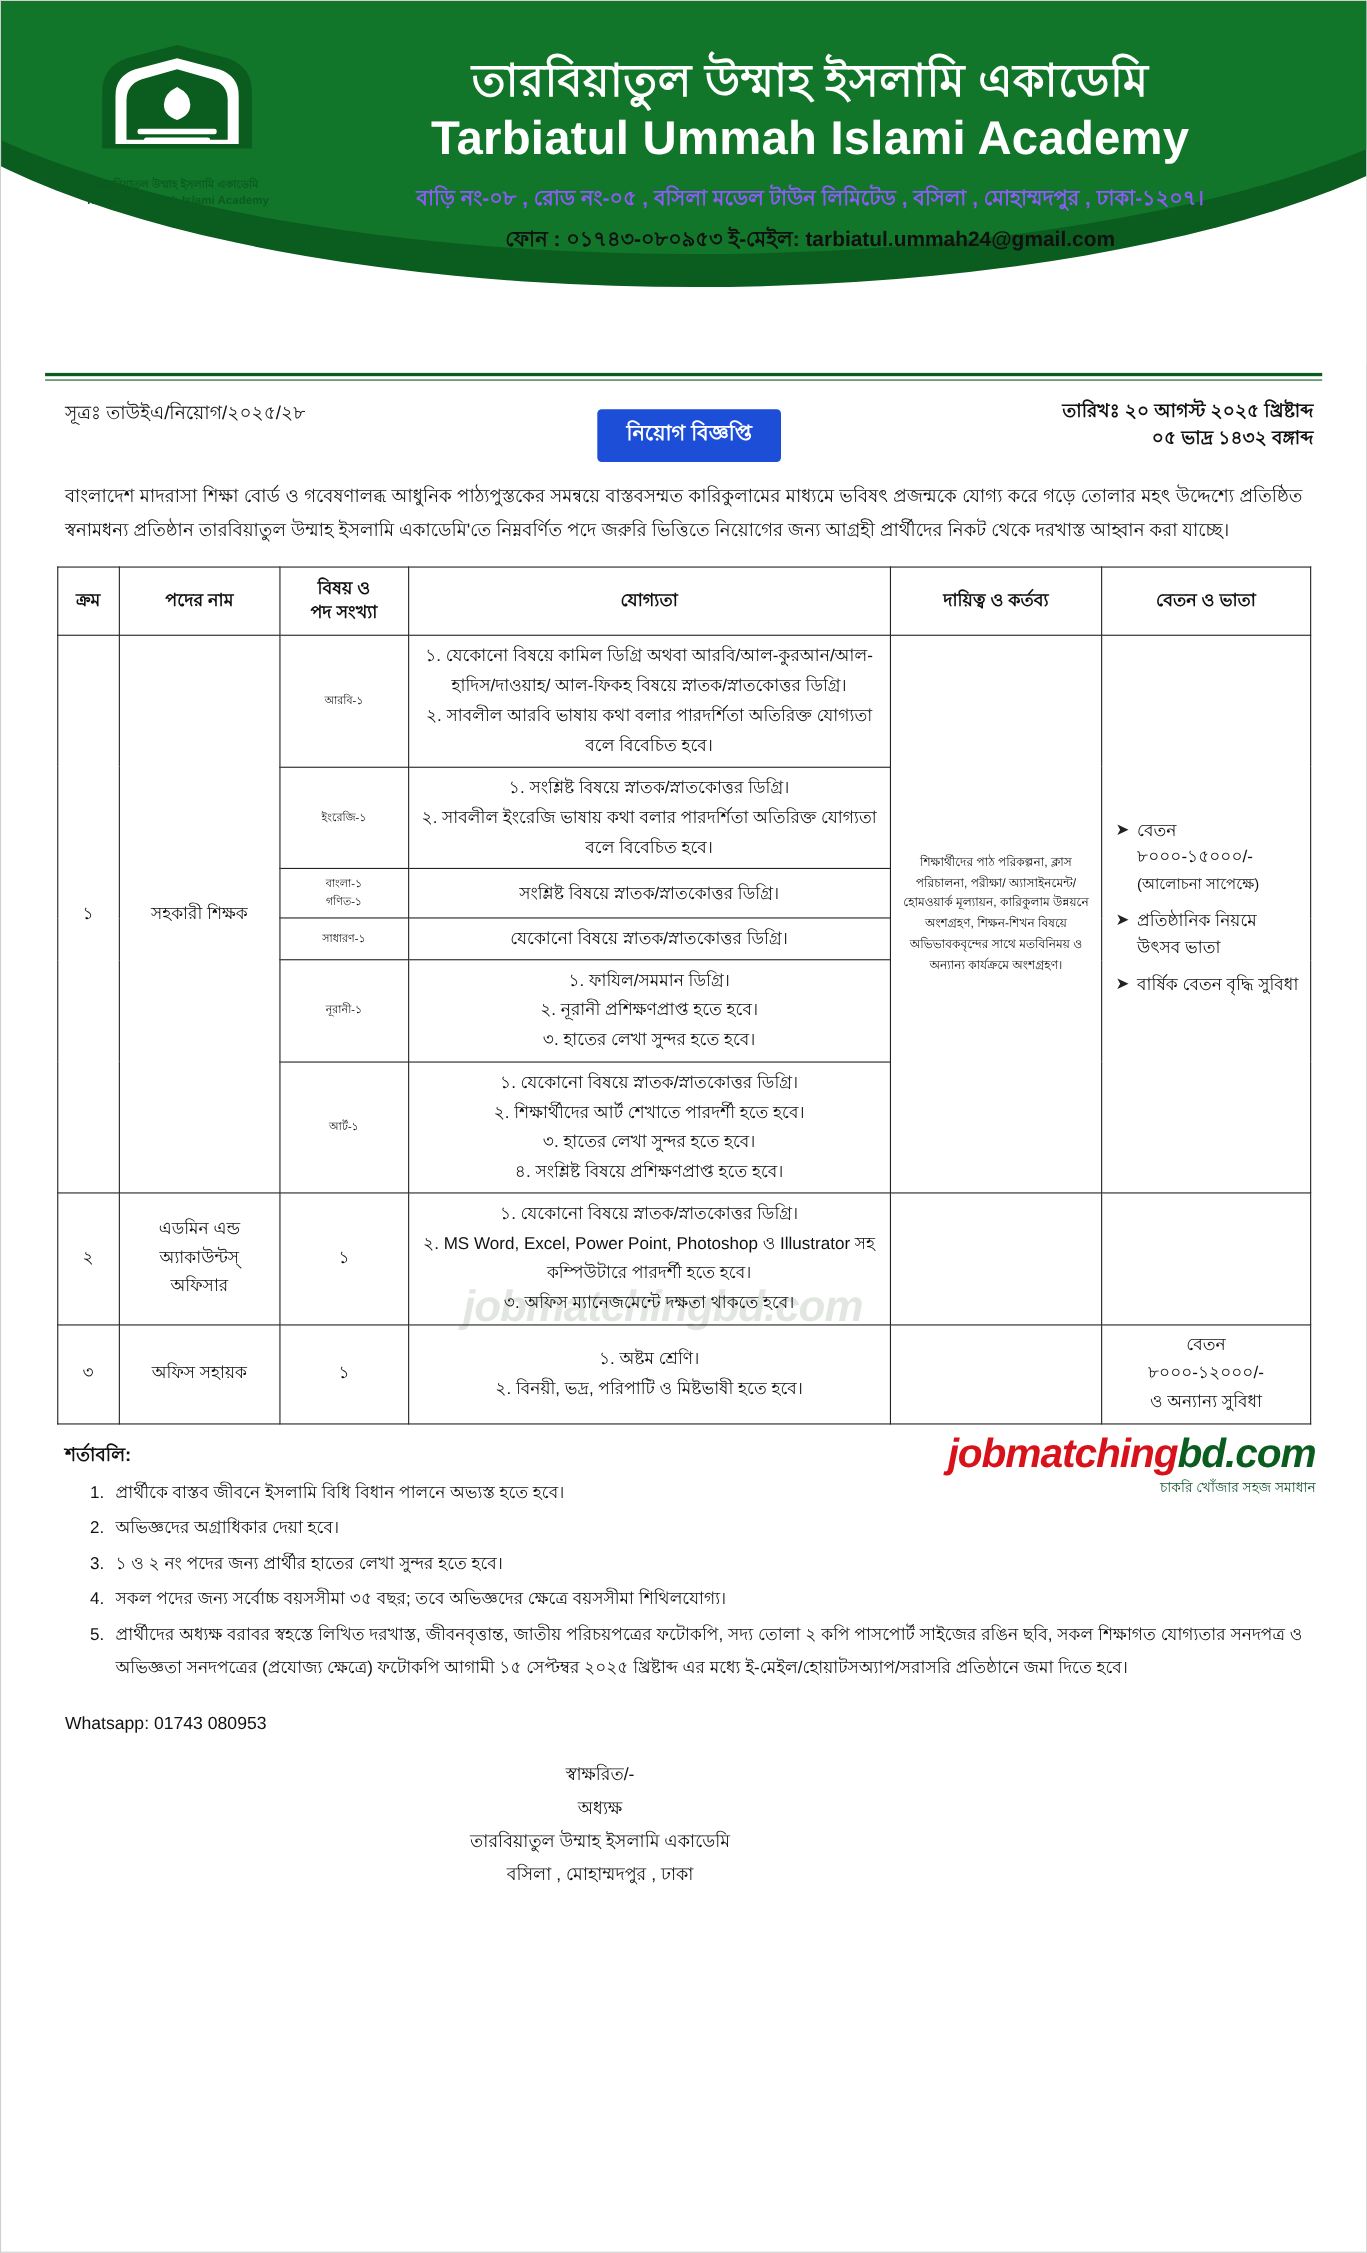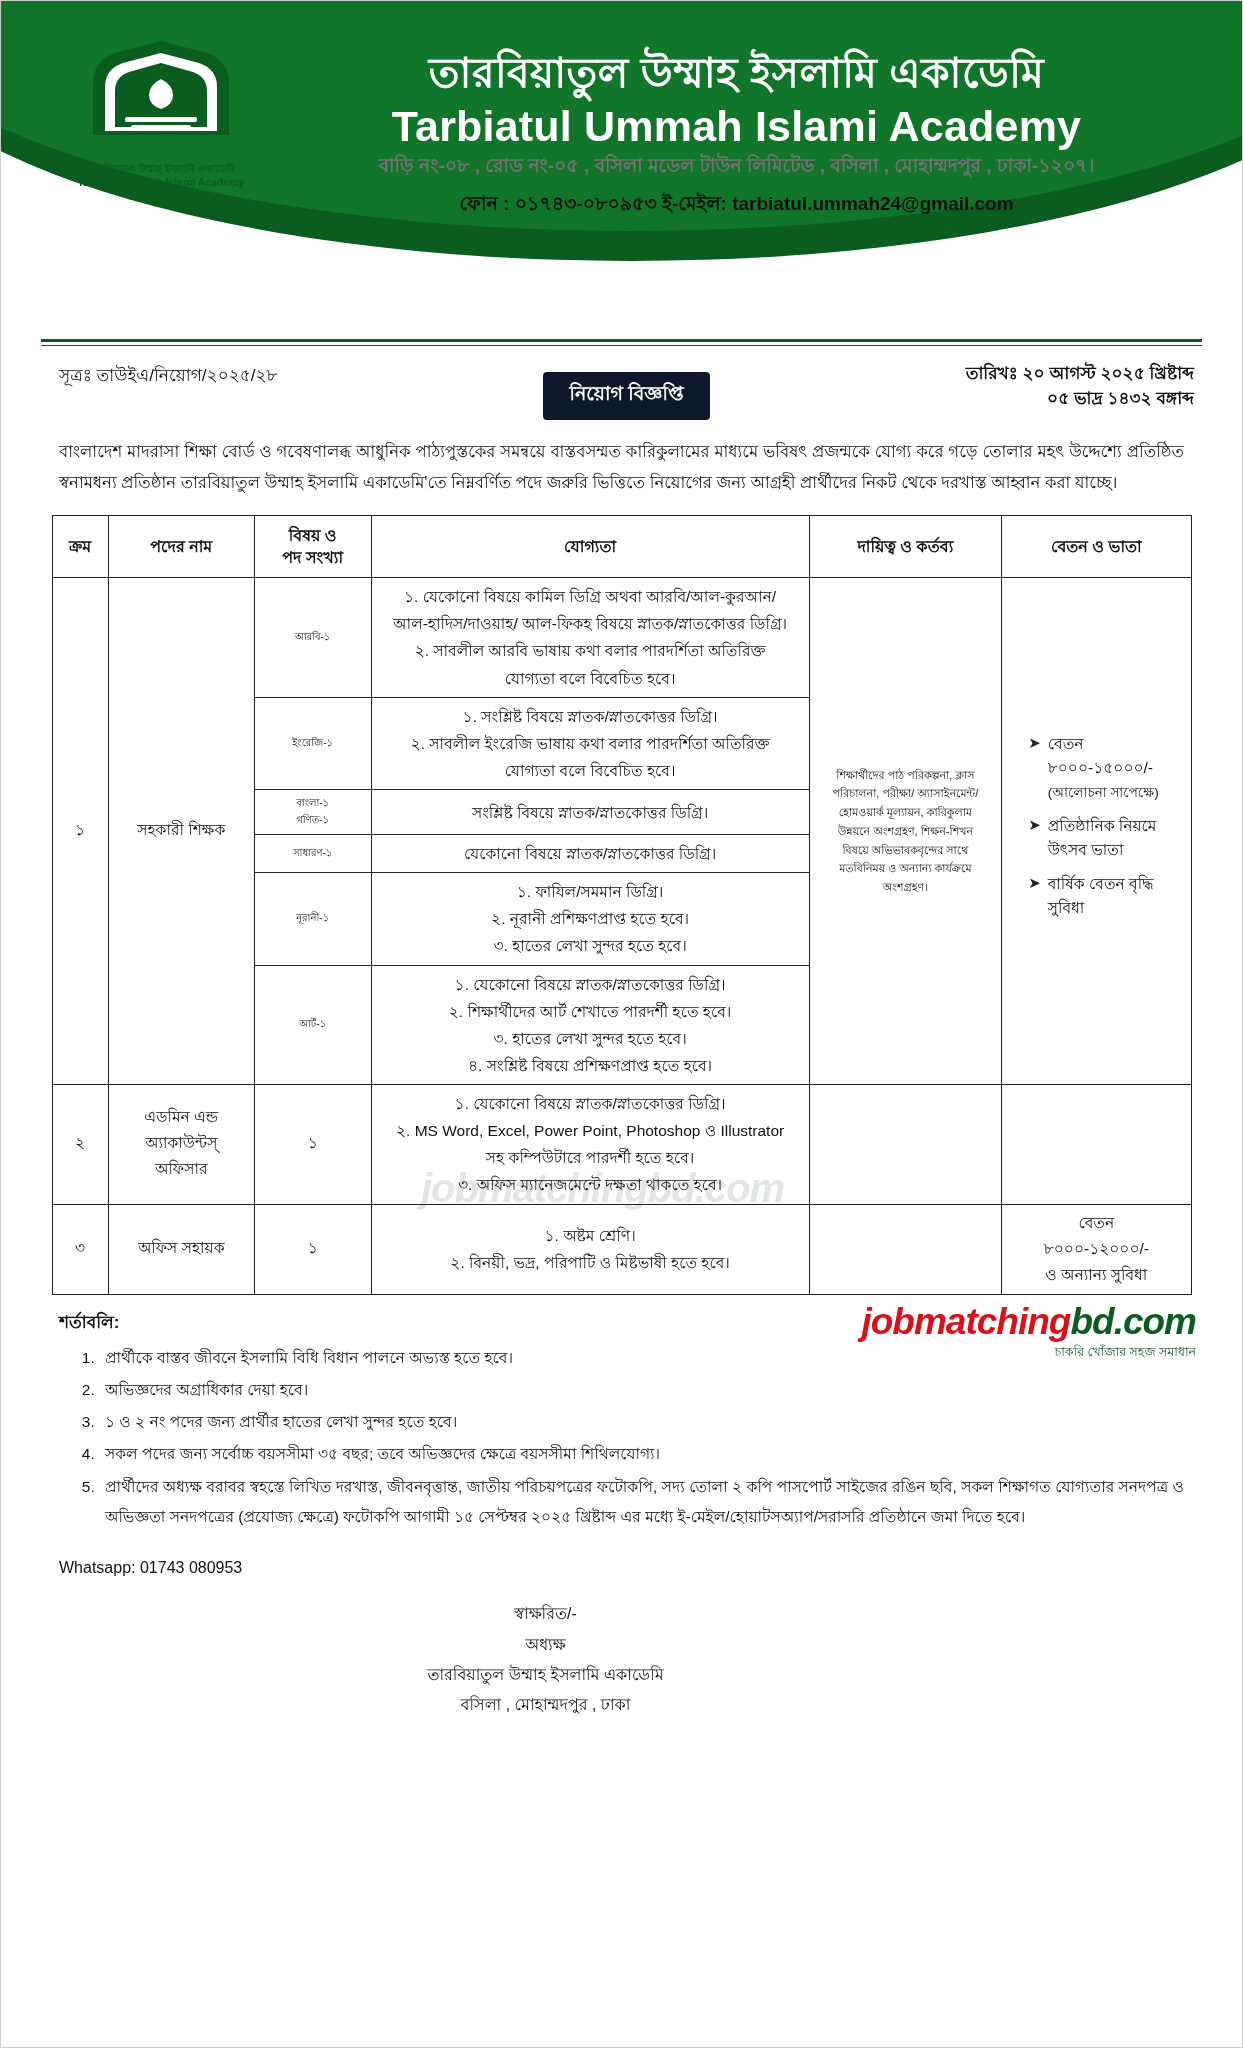--- a/index.html
+++ b/index.html
@@ -86,22 +86,23 @@
   }
   .t-en {
     font-size: 43px;
     font-weight: bold;
     color: #ffffff;
     margin-top: 6px;
     letter-spacing: .2px;
     white-space: nowrap;
   }
   .t-addr {
+    margin-top: 14px;
     font-size: 19px;
-    color: #737373;
+    color: #8b5cf6;
     font-weight: bold;
   }
   .t-phone {
     margin-top: 6px;
     font-size: 19px;
     color: #111;
     font-weight: bold;
   }
   .hr-double {
     margin: 8px 40px 0 40px;
@@ -117,21 +118,21 @@
     padding: 16px 48px 0 58px;
     font-size: 17px;
   }
   .meta-left { width: 330px; font-weight:normal; }
   .meta-center { flex:1; text-align:center; }
   .meta-right { width: 330px; text-align:right; font-weight:bold; line-height:1.45;}
   .meta-right .row { white-space:nowrap; }
   .meta-right .lbl { font-weight:bold; }
   .notice-pill {
     display:inline-block;
-    background: #0f172a;
+    background: #1d4ed8;
     color:#fff;
     font-size: 19px;
     font-weight: bold;
     padding: 7px 26px 9px 26px;
     border-radius: 4px;
     margin-top: 10px;
   }
   
   .intro {
     padding: 16px 58px 0 58px;
@@ -142,21 +143,21 @@
   }
   
   table.jobs {
     margin: 18px auto 0 auto;
     width: 1140px;
     border-collapse: collapse;
     font-size: 15.5px;
   }
   table.jobs th, table.jobs td {
     border: 1.3px solid #222;
-    padding: 5px 20px;
+    padding: 5px 6px;
     vertical-align: middle;
     text-align: center;
   }
   table.jobs th {
     font-weight: bold;
     font-size: 16px;
     padding: 9px 4px;
     line-height:1.35;
   }
   td.qual {

